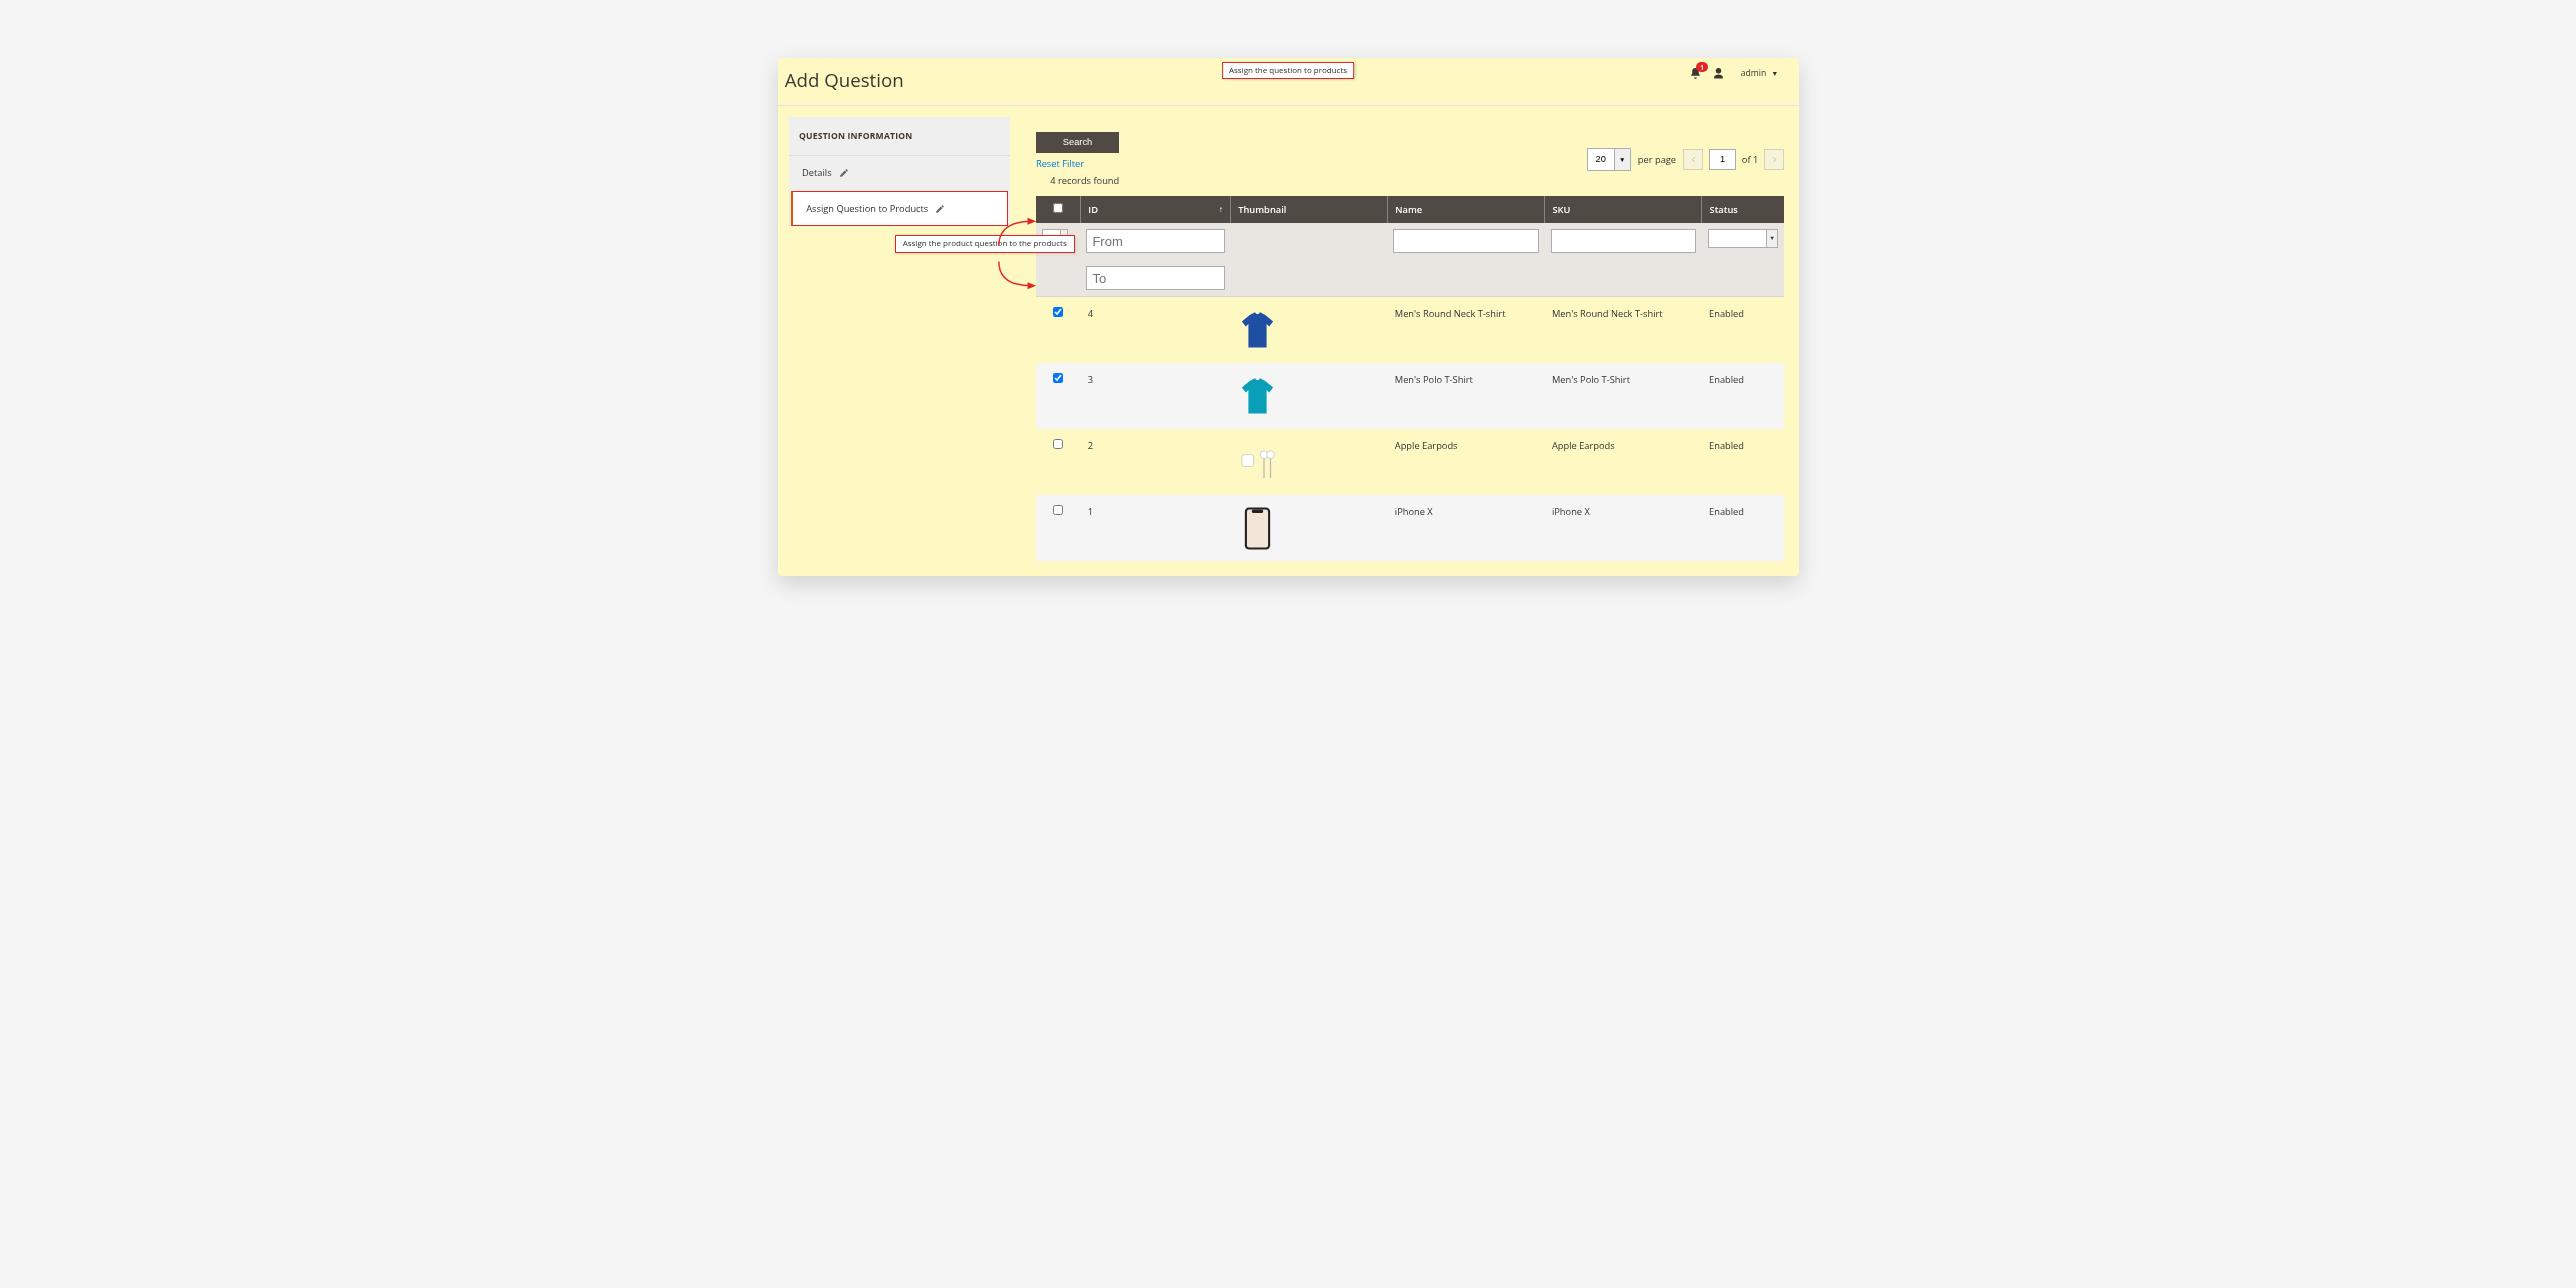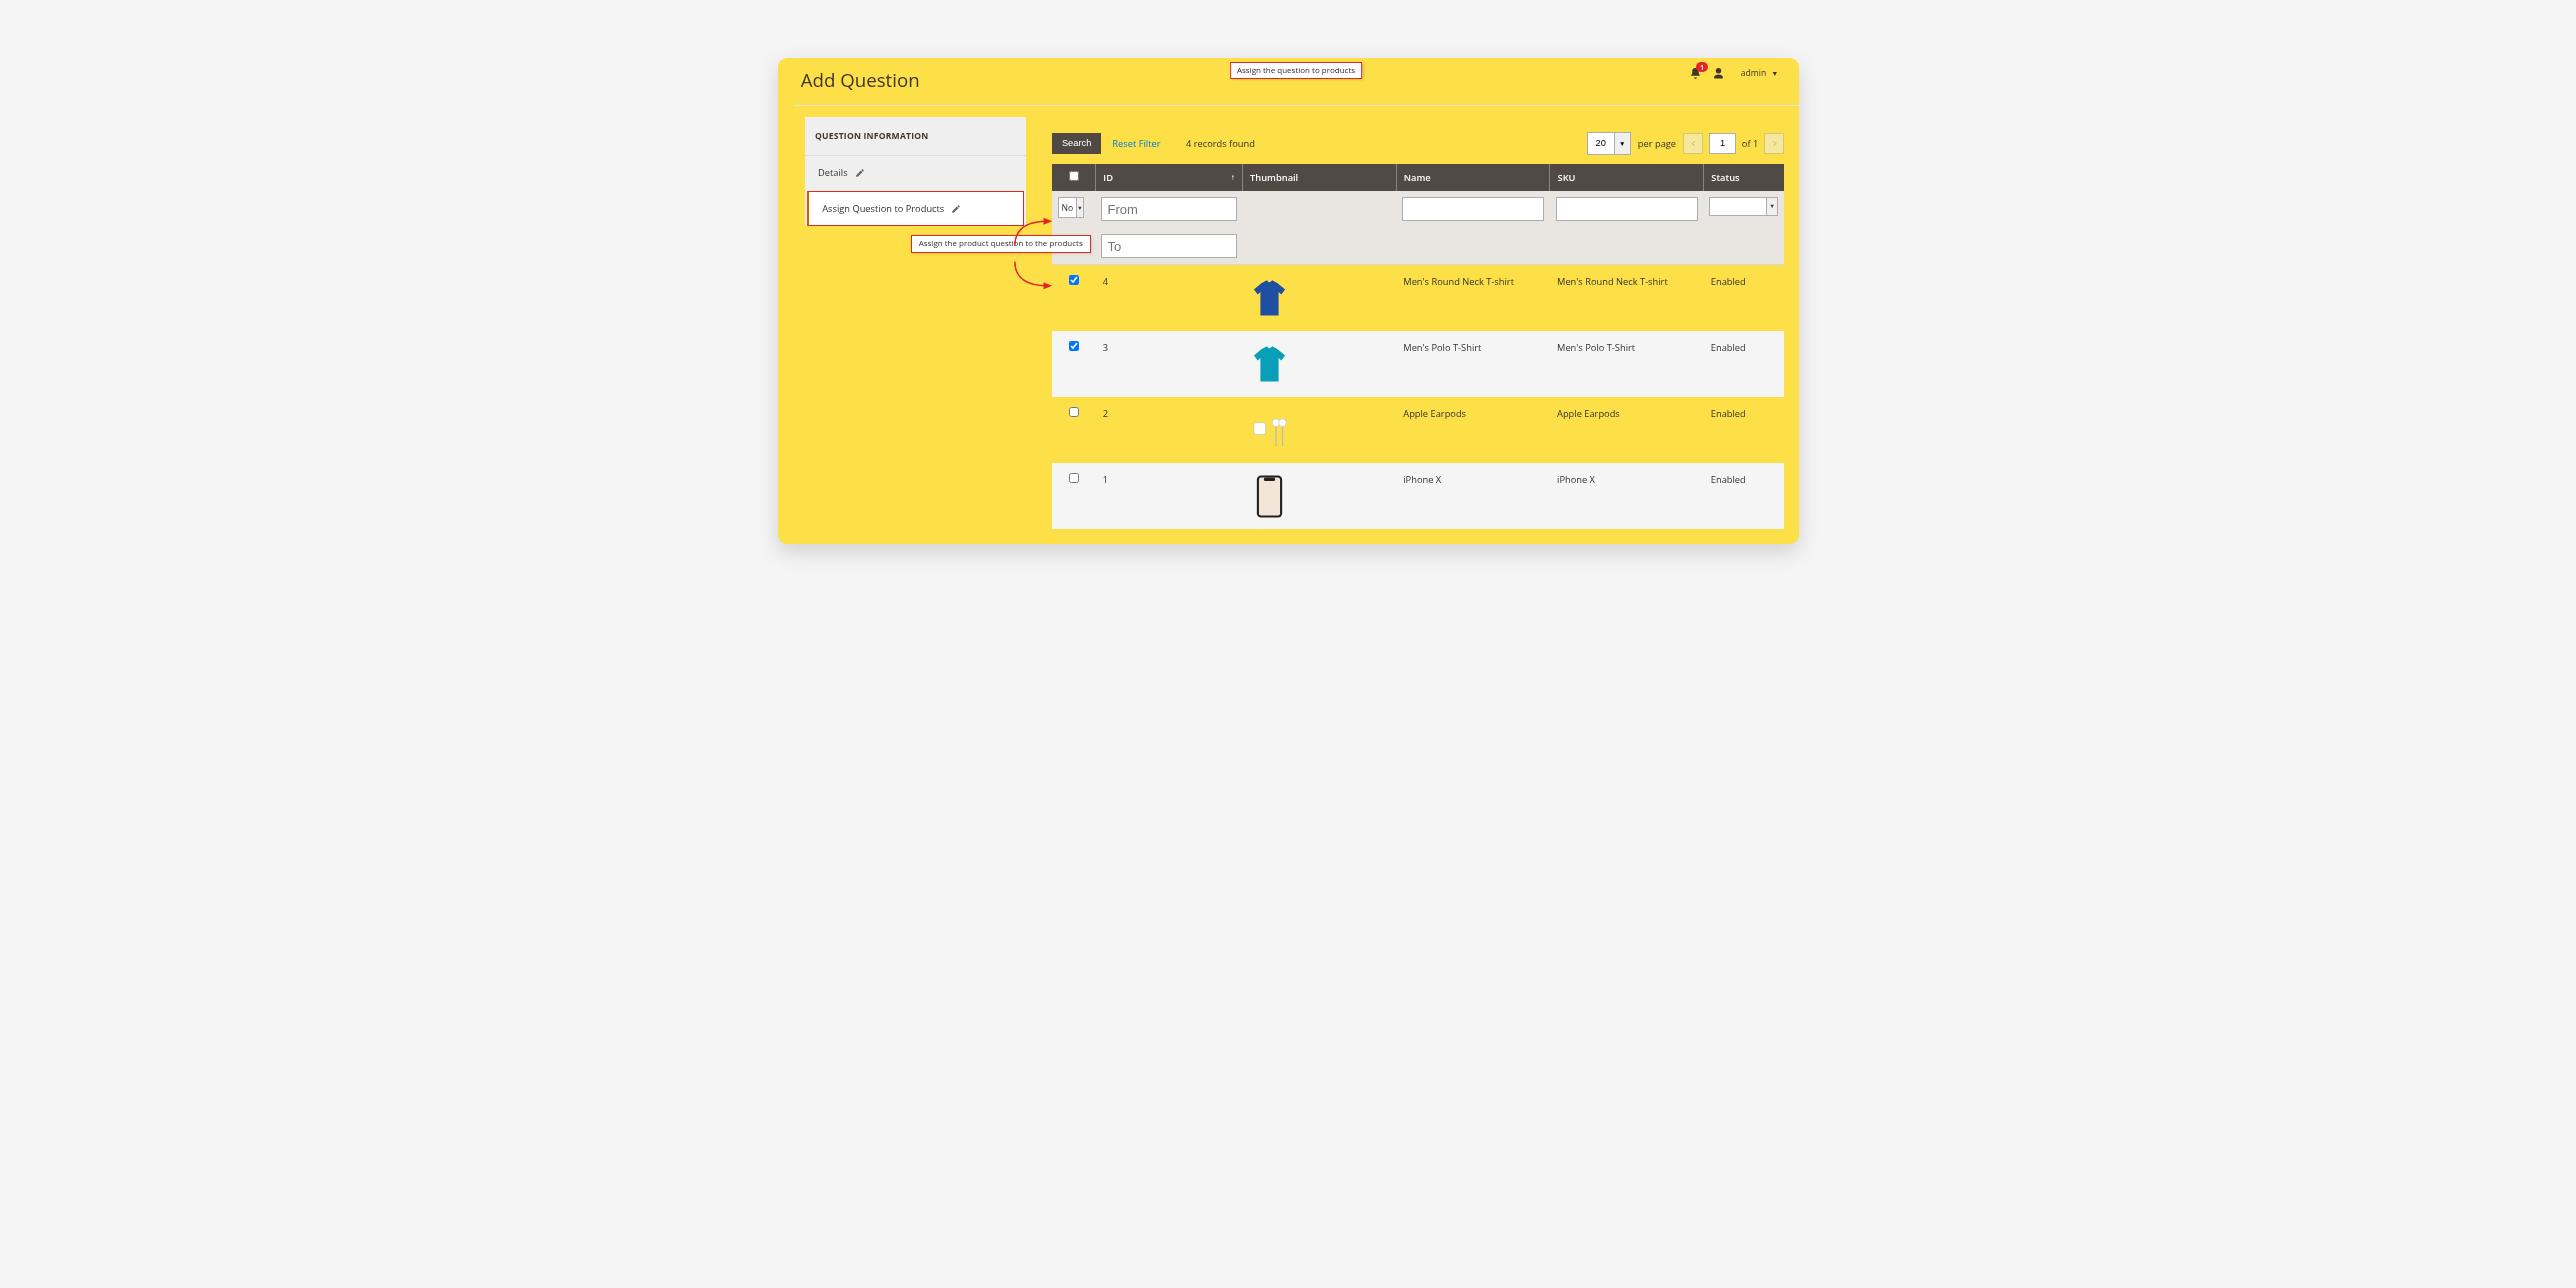--- a/index.html
+++ b/index.html
@@ -1,17 +1,17 @@
 <!DOCTYPE html>
 <html style="font-size:11.5px"><head>
 <meta charset="utf-8">
 <style>
 * { box-sizing: border-box; margin: 0; padding: 0; }
 body { font-family: 'Open Sans', Arial, sans-serif; background: #f5f5f5; font-size: 9.3px; color: #333; }
-.container { max-width: 1021px; margin: 58px auto 29px; background: #fde047; border-radius: 9px; box-shadow: 0 7.2px 21.6px rgba(0,0,0,0.15); position: relative; padding-left: 16px; }
+.container { max-width: 1021px; margin: 58px auto 29px; background: #fef9c3; border-radius: 4px; box-shadow: 0 7.2px 21.6px rgba(0,0,0,0.15); position: relative; }
 .header { display: flex; justify-content: space-between; align-items: flex-start; padding: 8.6px 14.4px 13px 7.2px; border-bottom: 0.7px solid #e3e3e3; position: relative; }
 .page-title { font-size: 18.7px; font-weight: 400; color: #41362f; }
 .header-right { display: flex; align-items: center; gap: 10px; }
 .bell-wrap { position: relative; cursor: pointer; }
 .bell-icon { font-size: 13px; color: #41362f; }
 .badge { position: absolute; top: -4.3px; right: -5.7px; background: #e22626; color: #fff; font-size: 7.2px; font-weight: 600; border-radius: 6.5px; padding: 0.7px 3.6px; line-height: 1.2; }
 .user-icon { font-size: 13px; color: #41362f; }
 .admin-select { display: flex; align-items: center; gap: 5px; font-size: 8.6px; color: #41362f; cursor: pointer; padding: 0 5.8px; }
 .caret { font-size: 7.2px; color: #333; }
 .callout { position: absolute; border: 1.4px solid #e22626; background: #fff; padding: 2.2px 5.8px; font-size: 8px; color: #333; text-align: center; box-shadow: 1.4px 1.4px 2.9px rgba(0,0,0,0.2); line-height: 1.3; }
@@ -23,21 +23,21 @@
 .curved-arrow-save { position: absolute; right: -2.9px; top: 37px; width: 29px; height: 29px; }
 .main { display: flex; padding: 0; min-height: 345px; }
 .sidebar { width: 244px; padding: 11.5px; }
 .panel { background: #efefef; }
 .panel-header { padding: 13px 10px; border-bottom: 0.7px solid #ddd; font-size: 8.6px; font-weight: 700; color: #41362f; letter-spacing: 0.2px; }
 .panel-item { padding: 10px 13px; display: flex; align-items: center; gap: 7.2px; font-size: 9.3px; cursor: pointer; }
 .panel-item.active { background: #fff; border: 1.4px solid #e22626; border-left: 2.9px solid #eb5202; margin: 2.2px; }
 .pencil-icon { width: 10px; height: 10px; }
 .content { flex: 1; padding: 26px 14.4px 14.4px; position: relative; }
 .toolbar { display: flex; align-items: center; justify-content: space-between; margin-bottom: 8.6px; }
-.toolbar-left { display: flex; align-items: center; gap: 11px; }
+.toolbar-left { display: flex; gap: 4px; flex-direction: column; }
 .search-btn { background: #514943; color: #fff; border: none; padding: 5.8px 10px; font-size: 9.3px; cursor: pointer; }
 .reset-link { color: #007bdb; font-size: 9.3px; cursor: pointer; }
 .records-found { color: #333; font-size: 9.3px; margin-left: 14.4px; }
 .toolbar-right { display: flex; align-items: center; gap: 7.2px; }
 .perpage-select { display: flex; align-items: center; border: 0.7px solid #adadad; background: #fff; }
 .perpage-select input { width: 26px; border: none; padding: 4.3px 4.3px; font-size: 9.3px; text-align: center; }
 .perpage-btn { width: 16px; height: 21.6px; border: none; border-left: 0.7px solid #adadad; background: #efefef; cursor: pointer; display:flex; align-items:center; justify-content:center; }
 .perpage-label { font-size: 9.3px; color: #333; }
 .pager { display: flex; align-items: center; gap: 5.8px; }
 .pager-btn { width: 20px; height: 21.6px; border: 0.7px solid #adadad; background: #efefef; cursor: pointer; display:flex; align-items:center; justify-content:center; }

